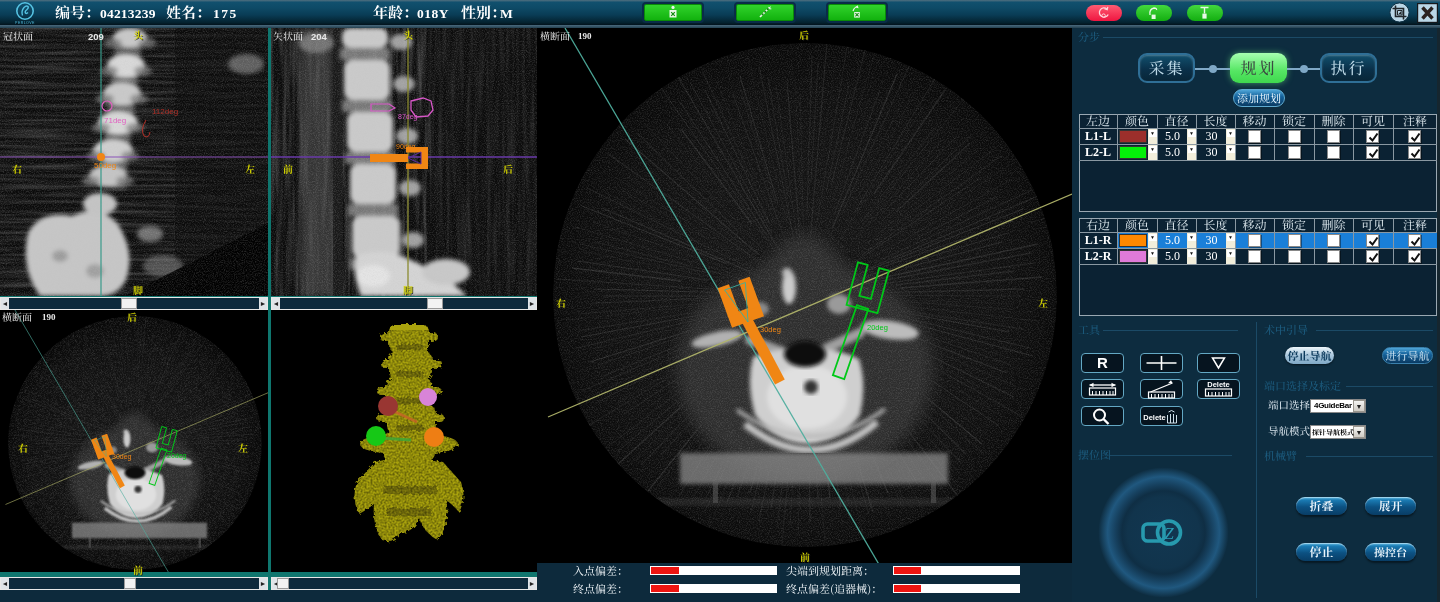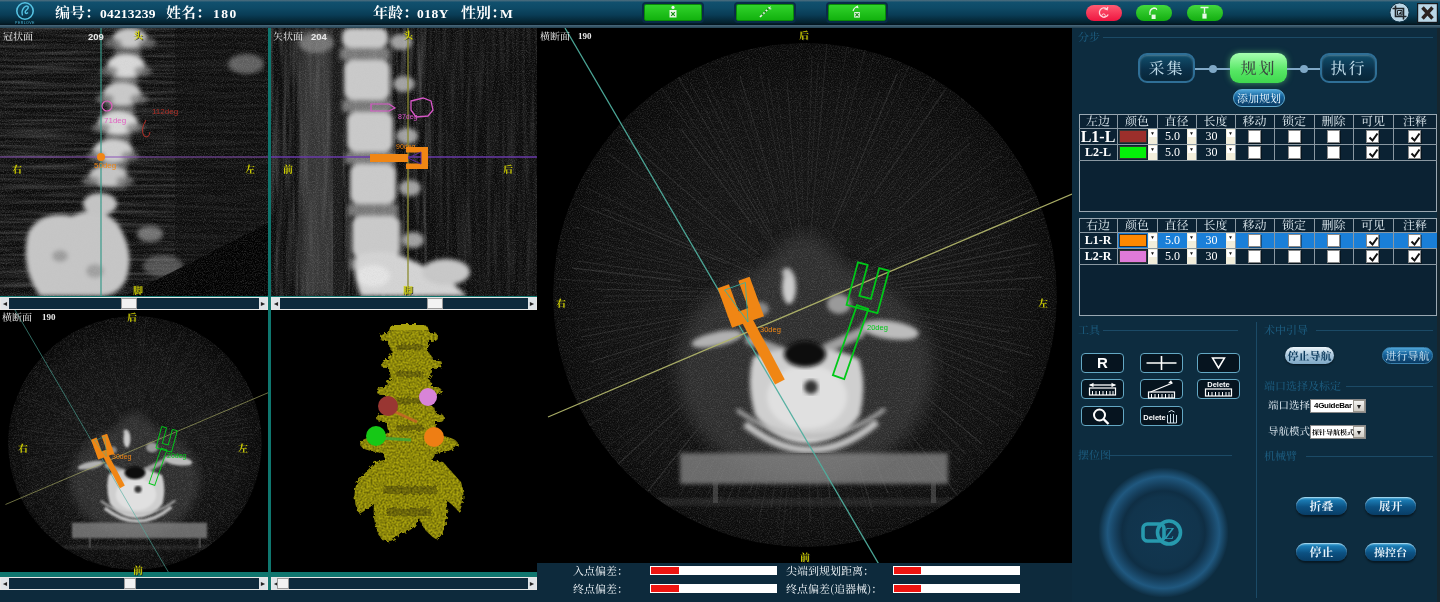--- a/index.html
+++ b/index.html
@@ -13,21 +13,21 @@
 </style></head><body>
 <div id="app">
     <div class="abs" style="left:0;top:0;width:1440px;height:25px;background:linear-gradient(180deg,#52707f 0%,#11506e 9%,#0e4a66 32%,#093c55 60%,#04222f 90%,#02121c 100%)"></div>
     <div class="abs" style="left:0;top:25px;width:1440px;height:3px;background:linear-gradient(180deg,#4a6a7e,#24404f)"></div>
     <svg class="abs" style="left:12px;top:1px" width="26" height="24" viewBox="0 0 26 24">
 <circle cx="13" cy="10" r="8.2" fill="none" stroke="#55c2e2" stroke-width="1.6"></circle>
 <path d="M10.5 14.5 Q9 10 12 6.5 Q14.5 4 16 5.5 Q17 7 14.5 9 Q12.5 10.5 13.5 12 Q14.5 13 16 11.5" fill="none" stroke="#55c2e2" stroke-width="1.4"></path>
 <text x="13" y="23" font-size="3.6" fill="#4fb8da" text-anchor="middle" font-family="Liberation Sans" letter-spacing="0.4">PERLOVE</text>
 </svg>
     <div class="abs serif" style="left:100px;top:6px;color:#fff;font-size:13.5px;font-weight:bold;letter-spacing:0.2px">04213239</div>
-    <div class="abs serif" style="left:213px;top:6px;color:#fff;font-size:13.5px;font-weight:bold;letter-spacing:1.5px">180</div>
+    <div class="abs serif" style="left:213px;top:6px;color:#fff;font-size:13.5px;font-weight:bold;letter-spacing:1.5px">175</div>
     <div class="abs serif" style="left:417px;top:6px;color:#fff;font-size:13.5px;font-weight:bold;letter-spacing:0.5px">018Y</div>
     <div class="abs serif" style="left:500px;top:6px;color:#fff;font-size:13.5px;font-weight:bold">M</div>
     <div class="abs" style="left:644px;top:4px;width:58px;height:17px;background:linear-gradient(180deg,#31d32c,#12b20e);border:1px solid #0a8a08;border-radius:2px;box-shadow:0 0 0 2px #0a2c48"></div>
     <svg class="abs" style="left:666px;top:5px" width="14" height="14" viewBox="0 0 14 14">
       <circle cx="7" cy="2.4" r="1.6" fill="#eaf6ea"></circle>
       <path d="M3.5 5h7v7.5h-7z" fill="#eaf6ea"></path>
       <path d="M5.2 7.2l3.6 3.6M8.8 7.2l-3.6 3.6" stroke="#128a10" stroke-width="1.2"></path>
     </svg>
     <div class="abs" style="left:736px;top:4px;width:58px;height:17px;background:linear-gradient(180deg,#31d32c,#12b20e);border:1px solid #0a8a08;border-radius:2px;box-shadow:0 0 0 2px #0a2c48"></div>
     <svg class="abs" style="left:758px;top:5px" width="14" height="14" viewBox="0 0 14 14">
@@ -525,21 +525,21 @@
     <div class="abs" style="left:1079px;top:144px;width:358px;height:1px;background:#8a98a2"></div>
     <div class="abs" style="left:1079px;top:160px;width:358px;height:1px;background:#8a98a2"></div>
     <div class="abs" style="left:1117px;top:114px;width:1px;height:47px;background:#8a98a2"></div>
     <div class="abs" style="left:1157px;top:114px;width:1px;height:47px;background:#8a98a2"></div>
     <div class="abs" style="left:1196px;top:114px;width:1px;height:47px;background:#8a98a2"></div>
     <div class="abs" style="left:1235px;top:114px;width:1px;height:47px;background:#8a98a2"></div>
     <div class="abs" style="left:1274px;top:114px;width:1px;height:47px;background:#8a98a2"></div>
     <div class="abs" style="left:1314px;top:114px;width:1px;height:47px;background:#8a98a2"></div>
     <div class="abs" style="left:1353px;top:114px;width:1px;height:47px;background:#8a98a2"></div>
     <div class="abs" style="left:1393px;top:114px;width:1px;height:47px;background:#8a98a2"></div>
-    <div class="abs serif" style="left:1079px;top:129px;width:38px;height:15px;color:#fff;font-size:16px;font-weight:bold;display:flex;align-items:center;justify-content:center">L1-L</div>
+    <div class="abs serif" style="left:1079px;top:129px;width:38px;height:15px;color:#fff;font-size:12px;font-weight:bold;display:flex;align-items:center;justify-content:center">L1-L</div>
     <div class="abs" style="left:1118px;top:129px;width:39px;height:15px">
       <div style="position:absolute;left:1px;top:1px;right:10px;bottom:1px;background:#9c2f2b;border:1px solid #333"></div>
       <div style="position:absolute;right:0;top:0;width:9px;height:15px;background:#f2eedb">
         <div style="position:absolute;left:0.5px;top:0.5px;width:8px;height:7px;background:#fff;font-size:5px;line-height:7px;text-align:center;color:#111">▼</div>
       </div>
     </div>
     <div class="abs" style="left:1158px;top:129px;width:38px;height:15px">
       <div class="serif" style="position:absolute;left:0;top:0;right:9px;bottom:0;color:#fff;font-size:12px;display:flex;align-items:center;justify-content:center">5.0</div>
       <div style="position:absolute;right:0;top:0;width:9px;height:15px;background:#f2eedb">
         <div style="position:absolute;left:0.5px;top:0.5px;width:8px;height:7px;background:#fff;font-size:5px;line-height:7px;text-align:center;color:#111">▼</div>

